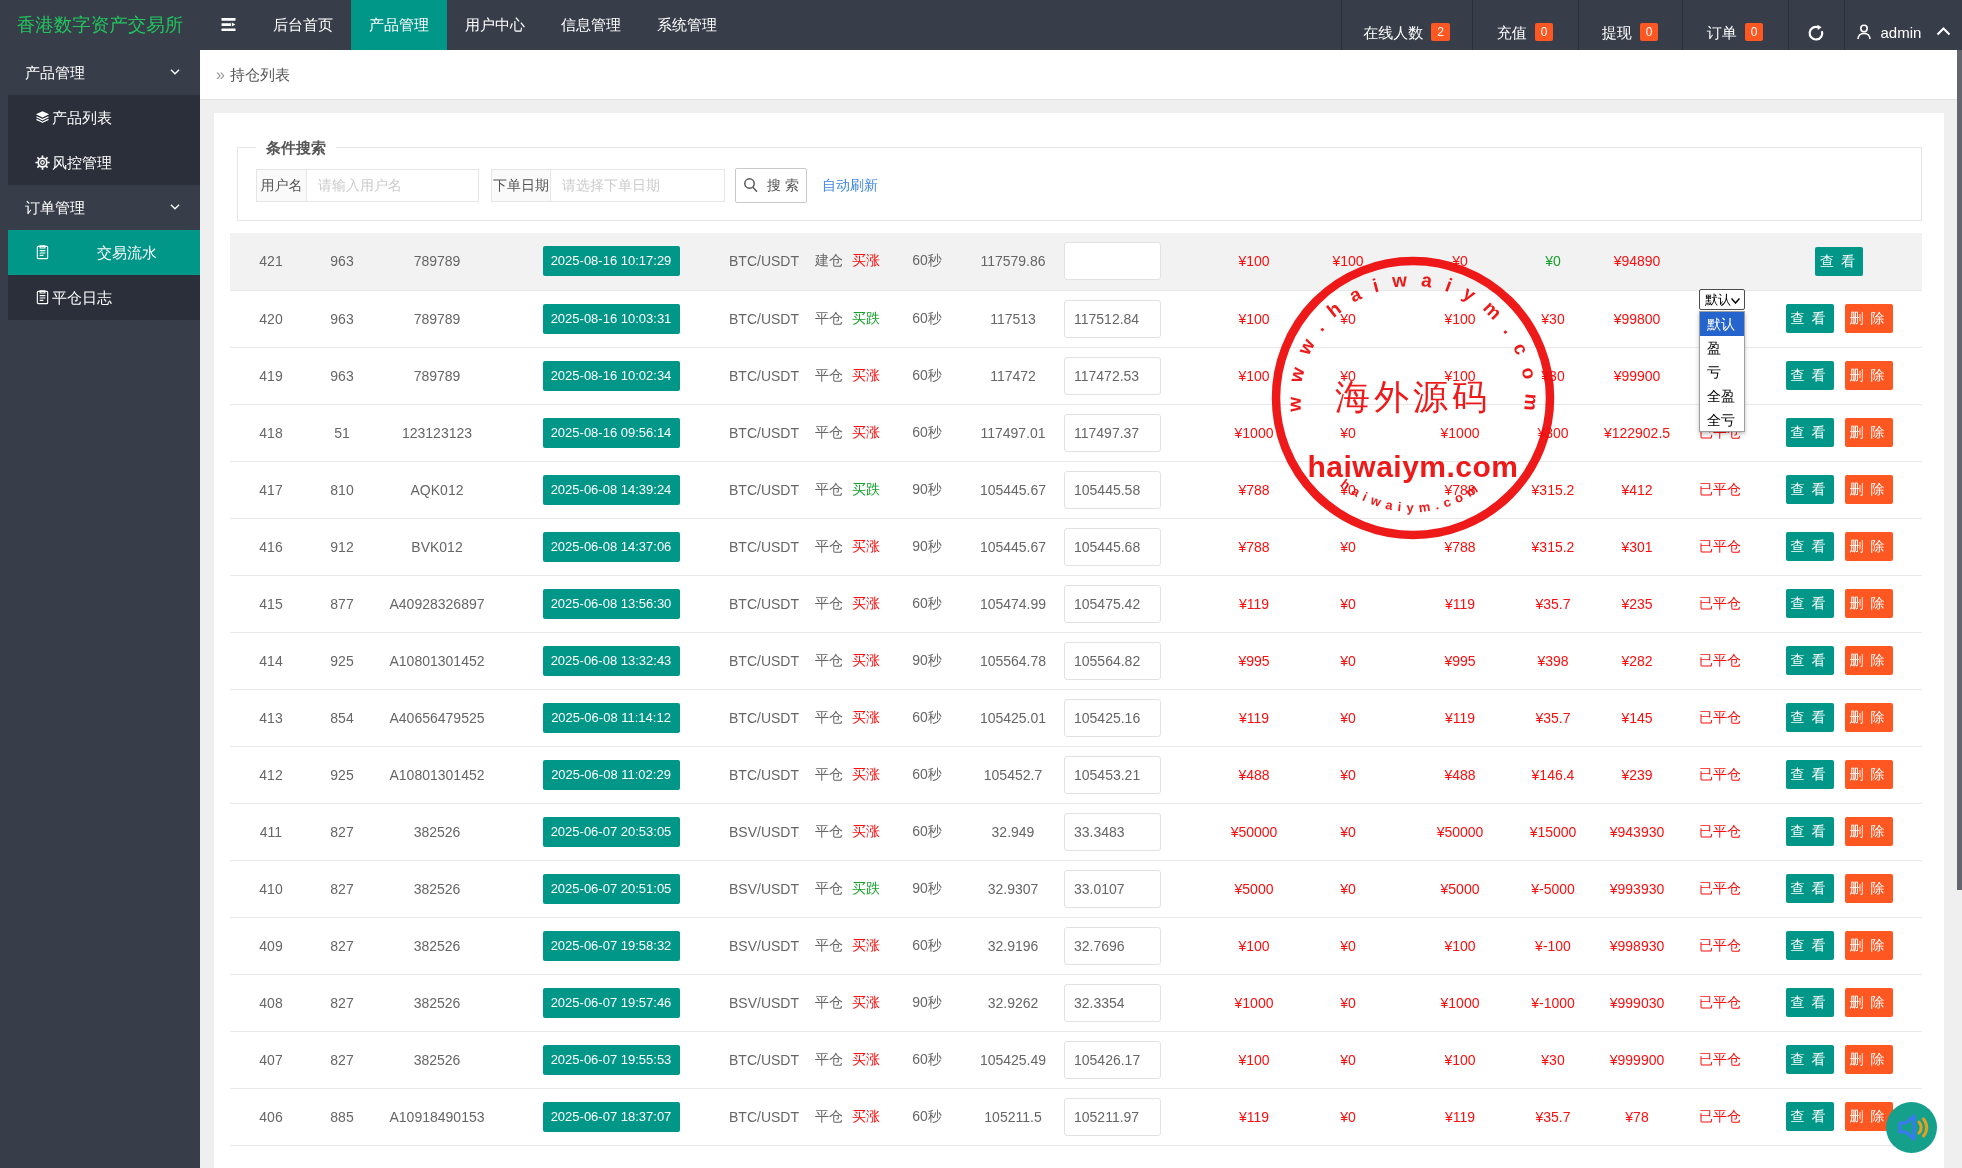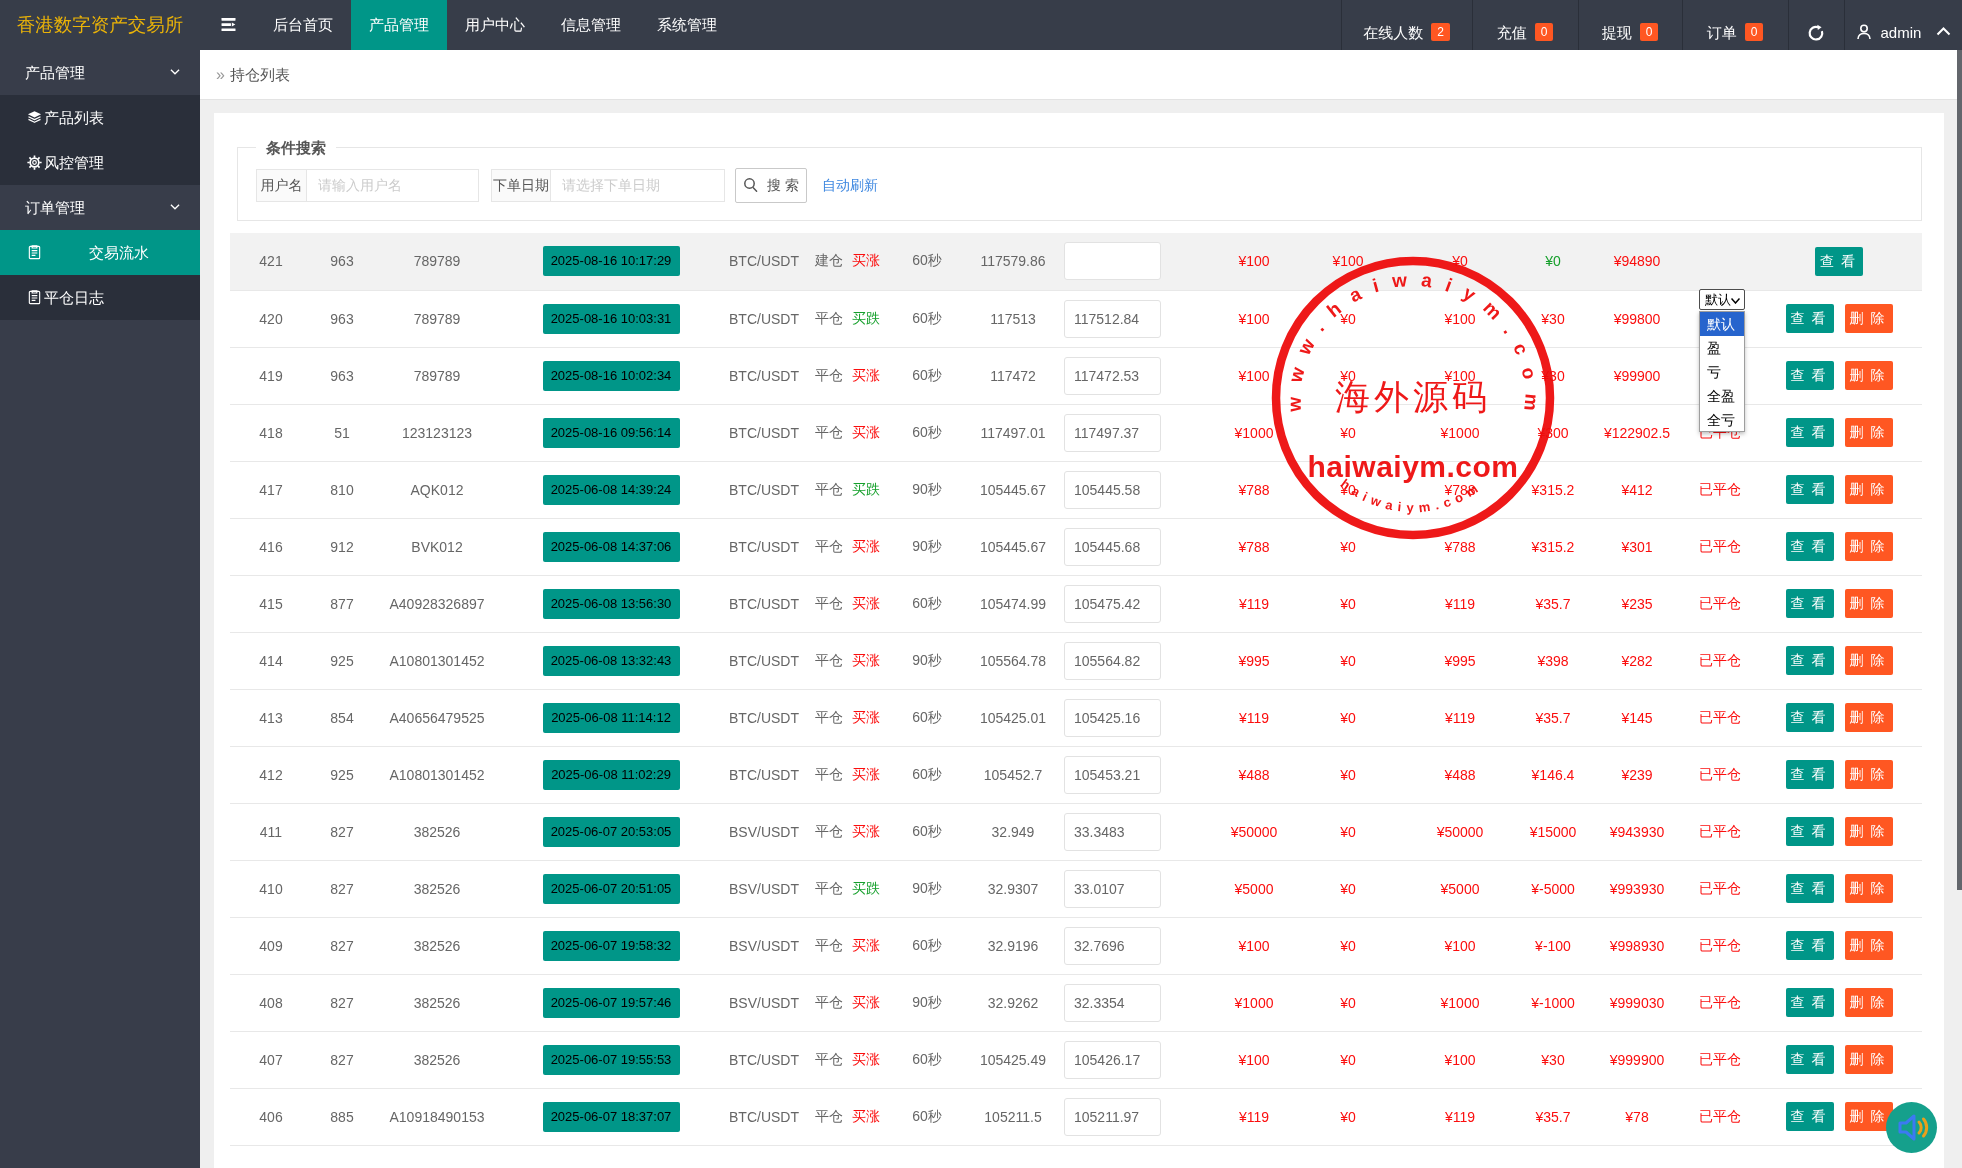--- a/index.html
+++ b/index.html
@@ -1,53 +1,53 @@
 <!DOCTYPE html>
 <html lang="zh"><head>
 <meta charset="utf-8">
 <title>持仓列表</title>
 <style>
 *{margin:0;padding:0;box-sizing:border-box;}
 html,body{width:1962px;height:1168px;overflow:hidden;}
 body{font-family:"Liberation Sans",sans-serif;font-size:14px;background:#efefef;position:relative;color:#666;}
 
 #header{position:absolute;left:0;top:0;width:1962px;height:50px;background:#373d49;}
-#logo{position:absolute;left:0;top:0;width:200px;height:50px;line-height:50px;text-align:center;color:#eab308;font-size:18.5px;letter-spacing:0px;}
+#logo{position:absolute;left:0;top:0;width:200px;height:50px;line-height:50px;text-align:center;color:#22c55e;font-size:18.5px;letter-spacing:0px;}
 #burger{position:absolute;left:221px;top:17px;width:16px;height:16px;}
 .navtab{position:absolute;top:0;height:50px;line-height:50px;width:96px;text-align:center;color:#fff;font-size:15px;}
 .navtab.active{background:#009688;}
 .topright{position:absolute;top:8px;height:50px;line-height:50px;color:#fff;font-size:15px;text-align:center;}
 .tsep{position:absolute;top:0;width:1px;height:50px;background:rgba(0,0,0,0.22);}
 .badge{display:inline-block;min-width:10px;padding:1px 6px;background:#ff5722;color:#fff;font-size:12px;line-height:16px;border-radius:2px;margin-left:8px;position:relative;top:-2px;}
 
 #sidebar{position:absolute;left:0;top:50px;width:200px;height:1118px;background:#383d4a;}
 .sitem{position:relative;height:45px;line-height:45px;color:#fff;font-size:15px;}
 .sitem .txt{margin-left:25px;}
-.schild{background:#2a2f3a;}
+.schild{background:#2a2f3a;margin-left:8px;}
 .schild .txt{margin-left:44px;}
 .sitem.active{background:#009688;padding-left:45px;}
 .chev{position:absolute;right:20px;top:17px;width:10px;height:10px;}
 .sicon{position:absolute;left:27px;top:15px;width:15px;height:15px;}
 
 #crumb{position:absolute;left:200px;top:50px;width:1762px;height:50px;background:#fff;border-bottom:1px solid #e3e3e3;line-height:50px;color:#555;font-size:15px;}
 #crumb .arr{color:#999;font-size:16px;margin-left:16px;margin-right:5px;}
 
 #card{position:absolute;left:214px;top:113px;width:1730px;height:1055px;background:#fff;}
 #fieldset{position:absolute;left:23px;top:34px;width:1685px;height:74px;border:1px solid #e6e6e6;}
 #legend{position:absolute;left:18px;top:-10px;background:#fff;padding:0 10px;color:#555;font-size:15px;line-height:20px;font-weight:bold;}
 .flabel{position:absolute;top:56px;height:33px;line-height:31px;background:#fafafa;border:1px solid #e6e6e6;color:#555;text-align:center;}
 .finput{position:absolute;top:56px;height:33px;line-height:31px;background:#fff;border:1px solid #e6e6e6;border-left:none;color:#ccc;padding-left:11px;}
 #searchbtn{position:absolute;left:521px;top:55px;width:72px;height:35px;line-height:33px;border:1px solid #c9c9c9;border-radius:2px;background:#fff;color:#555;text-align:center;}
 #autorefresh{position:absolute;left:608px;top:56px;height:33px;line-height:33px;color:#3d87e0;}
 
 #tbl{position:absolute;left:16px;top:120px;width:1692px;border-collapse:collapse;table-layout:fixed;font-size:14px;color:#666;}
 #tbl th{height:38px;background:#f2f2f2;font-weight:normal;color:#555;text-align:center;overflow:hidden;white-space:nowrap;border-bottom:1px solid #eaeaea;}
 #tbl td{height:57px;text-align:center;border-bottom:1px solid #e8e8e8;overflow:hidden;white-space:nowrap;}
 #tbl tr.hov td{background:#f2f2f2;}
-.datebtn{display:inline-block;width:137px;height:30px;line-height:30px;background:#009688;color:#000000;border-radius:2px;font-size:13px;}
+.datebtn{display:inline-block;width:137px;height:30px;line-height:30px;background:#009688;color:#ffffff;border-radius:2px;font-size:13px;}
 .red{color:#fb0e0e;}
 .green{color:#16a02c;}
 .numin{display:block;margin-left:10px;width:97px;height:38px;line-height:36px;border:1px solid #e2e2e2;border-radius:3px;background:#fff;text-align:left;padding-left:9px;color:#666;}
 .btnsm{display:inline-block;width:48px;height:29px;line-height:29px;border-radius:2px;color:#fff;font-size:14px;letter-spacing:7px;padding-left:4px;}
 .btnsee{background:#009688;}
 .btndel{background:#ff5722;}
 
 #sel{position:absolute;left:1699px;top:289px;width:46px;height:21px;border:1px solid #4d4d4d;border-radius:2px;background:#fff;font-size:13px;line-height:19px;color:#000;padding-left:5px;z-index:30;}
 #ddl{position:absolute;left:1699px;top:311px;width:46px;height:121px;background:#fff;border:1px solid #9e9e9e;box-shadow:0 2px 4px rgba(0,0,0,.25);z-index:30;font-size:14px;color:#000;}
 #ddl div{height:24px;line-height:24px;padding-left:7px;}

